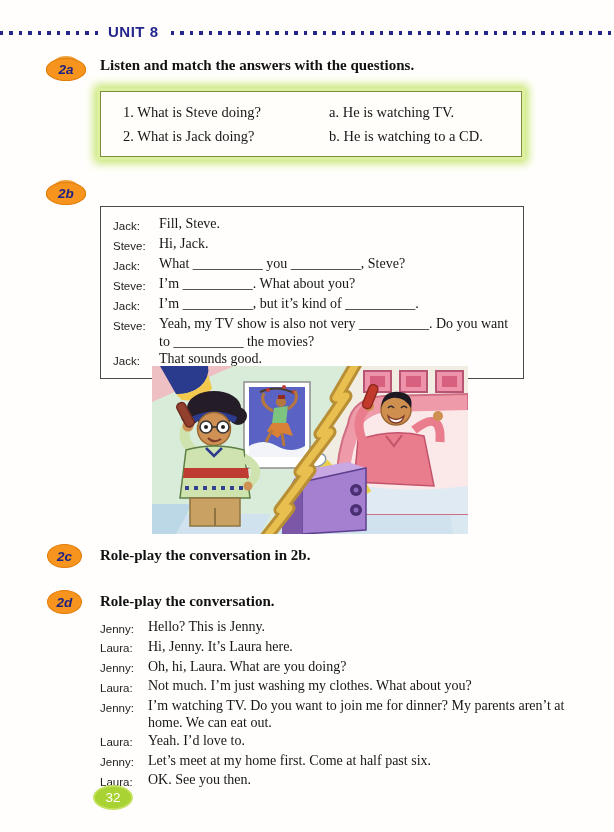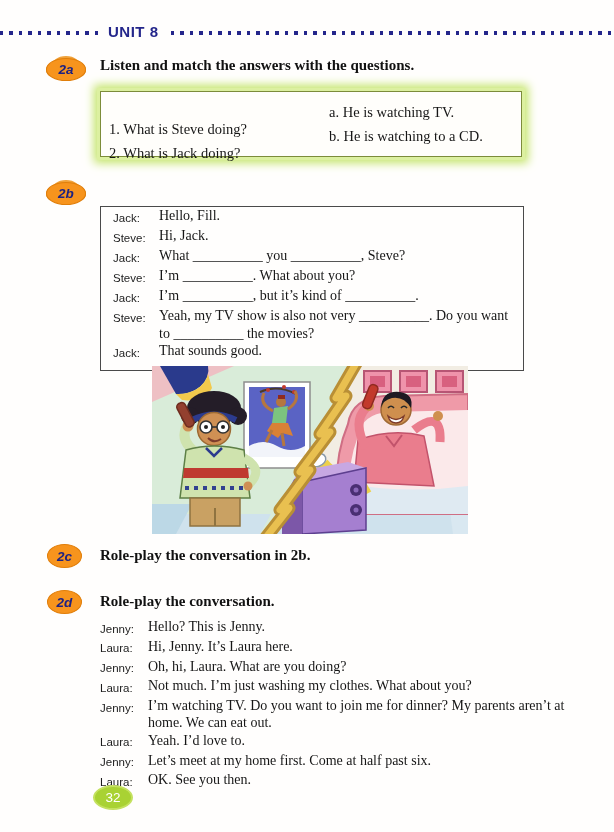--- a/index.html
+++ b/index.html
@@ -40,28 +40,28 @@
     font-weight:bold; font-size:15px; color:#111;
   }
 
   
   .match-box {
     position:absolute; left:100px; top:91px; width:422px; height:66px;
     background:#fffefb; border:1.5px solid #7c8c3a;
     box-shadow:0 0 0 3px #dcf0a0, 0 0 9px 6px #c3e468;
   }
   .qa-col { position:absolute; top:9px; }
-  .qa-col.questions { left:8px;margin-top:17px; }
+  .qa-col.questions { left:22px; }
   .qa-col.answers   { left:228px; }
   .qa-line { font-size:14.5px; line-height:23.5px; white-space:nowrap; }
 
   
   .dlg-box {
     position:absolute; left:100px; top:206px; width:424px; min-height:150px;
-    border:1.5px solid #4a4a4a; background:#fffefd; padding:0 10px 8px 12px;
+    border:1.5px solid #4a4a4a; background:#fffefd; padding:8px 10px 8px 12px;
   }
   .dlg-row { display:flex; gap:6px; }
   .dlg-row .speaker {
     flex:0 0 40px; font-family:"Liberation Sans", sans-serif; font-size:11.5px;
     color:#1c1c1c; padding-top:2.5px; line-height:17.5px;
   }
   .dlg-row .utter { flex:1; font-size:14px; line-height:17.5px; }
 
   .dlg-plain { position:absolute; left:100px; top:618px; width:478px; }
   .dlg-plain .dlg-row .speaker { flex:0 0 42px; line-height:17.3px; }
@@ -120,21 +120,21 @@
       <ellipse cx="37" cy="21" rx="4.5" ry="6" fill="#f8b24c" stroke="#d9871c" stroke-width="1"></ellipse>
     </svg>
     <div class="pill">
         <span>2b</span>
       </div>
   </div>
 
   <div class="dlg-box">
   <div class="dlg-row">
     <span class="speaker">Jack:</span>
-    <span class="utter">Hello, Fill.</span>
+    <span class="utter">Fill, Steve.</span>
   </div>
 
   <div class="dlg-row">
     <span class="speaker">Steve:</span>
     <span class="utter">Hi, Jack.</span>
   </div>
 
   <div class="dlg-row">
     <span class="speaker">Jack:</span>
     <span class="utter">What __________ you __________, Steve?</span>

